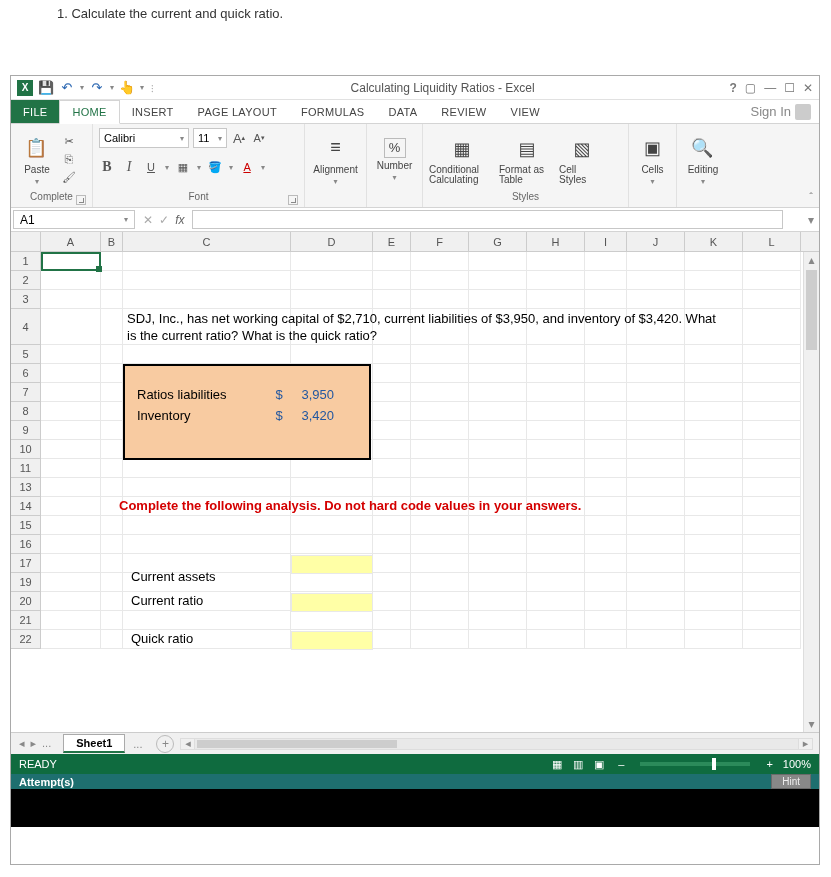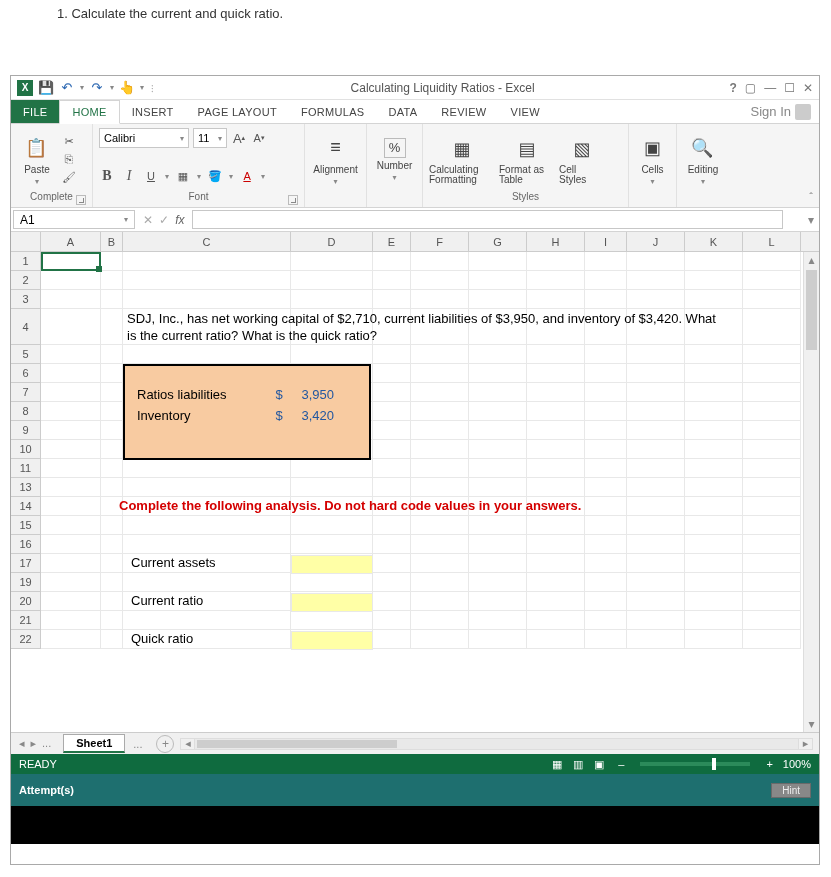--- a/index.html
+++ b/index.html
@@ -141,21 +141,21 @@
   .hscroll .hthumb{position:absolute;left:16px;top:1px;bottom:1px;width:200px;background:#cdcdcd;}
   
   .status-bar {
     height:20px; background:#0f6b3f; color:#fff; display:flex; align-items:center; padding:0 8px; font-size:11px; gap:10px;
   }
   .status-bar .spacer{flex:1;}
   .view-btns span{display:inline-block;width:18px;text-align:center;cursor:pointer;}
   .zoom-slider { width:110px; height:4px; background:#2b8a5a; position:relative; margin:0 6px;}
   .zoom-slider::before{content:"";position:absolute;left:65%;top:-4px;width:4px;height:12px;background:#fff;}
   .attempts-bar {
-    height:32px; background:#1e6f6f; color:#fff; display:flex; align-items:center; padding:0 8px; font-size:11px;
+    height:15px; background:#1e6f6f; color:#fff; display:flex; align-items:center; padding:0 8px; font-size:11px;
   }
   .attempts-bar .spacer{flex:1;}
   .hint-btn { background:#888; color:#eee; padding:1px 10px; font-size:10px; border:1px solid #6a6a6a; cursor:pointer;}
   .black-bar { height:38px; background:#000; }
   .chev { font-size:8px; color:#888; }
 </style>
 </head>
 <body>
 
 <div class="prompt">1. Calculate the current and quick ratio.</div>
@@ -214,21 +214,21 @@
           <div class="small-btn">🖌</div>
         </div>
       </div>
       <div class="group-label">
         <span>Complete</span>
         <div class="dlauncher"></div>
       </div>
     </div>
 
     <div class="group" style="width:212px">
-      <div class="group-body" style="flex-direction:column;align-items:flex-start;gap:16px">
+      <div class="group-body" style="flex-direction:column;align-items:flex-start;gap:7px">
         <div class="font-row">
           <div class="font-name">
             <span>Calibri</span>
               <span class="chev">▾</span>
           </div>
           <div class="font-size">
             <span>11</span>
               <span class="chev">▾</span>
           </div>
           <div class="small-btn" style="font-size:13px">A<sup style="font-size:7px">▴</sup></div>
@@ -272,21 +272,21 @@
           <span class="chev">▾</span>
         </div>
       </div>
       <div class="group-label"></div>
     </div>
 
     <div class="group" style="width:206px">
       <div class="group-body">
         <div class="big-btn" style="width:66px">
           <div class="icon">▦</div>
-          <span style="line-height:10px">Calculating Formatting</span>
+          <span style="line-height:10px">Conditional Calculating</span>
         </div>
         <div class="big-btn" style="width:56px">
           <div class="icon">▤</div>
           <span style="line-height:10px">Format as Table</span>
         </div>
         <div class="big-btn" style="width:46px">
           <div class="icon">▧</div>
           <span style="line-height:10px">Cell Styles</span>
         </div>
       </div>
@@ -667,21 +667,21 @@
       <tr>
         <td class="lbl">Inventory</td>
         <td class="cur">$</td>
         <td class="num">3,420</td>
       </tr>
     </tbody>
       </table>
 
     <div class="instruction overlay" style="left:108px;top:266px">Complete the following analysis. Do not hard code values in your answers.</div>
 
-    <div class="label-text overlay" style="left:120px;top:323px">Current assets</div>
+    <div class="label-text overlay" style="left:120px;top:337px">Current assets</div>
     <div class="yellow-cell overlay" style="left:280px;top:323px;width:82px;height:19px"></div>
 
     <div class="label-text overlay" style="left:120px;top:361px">Current ratio</div>
     <div class="yellow-cell overlay" style="left:280px;top:361px;width:82px;height:19px"></div>
 
     <div class="label-text overlay" style="left:120px;top:399px">Quick ratio</div>
     <div class="yellow-cell overlay" style="left:280px;top:399px;width:82px;height:19px"></div>
 
     <div class="vscroll">
       <div class="arrow">▴</div>

